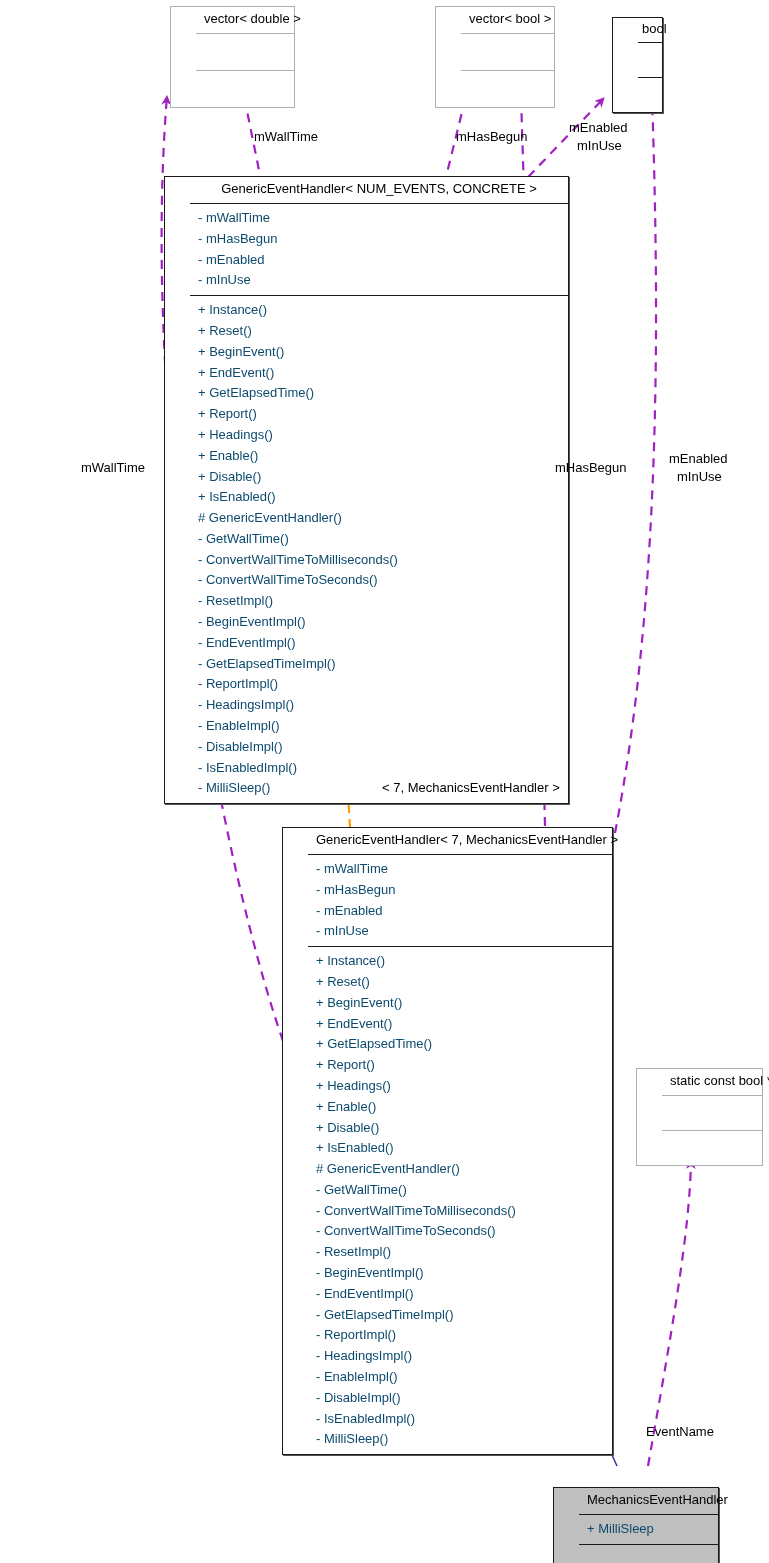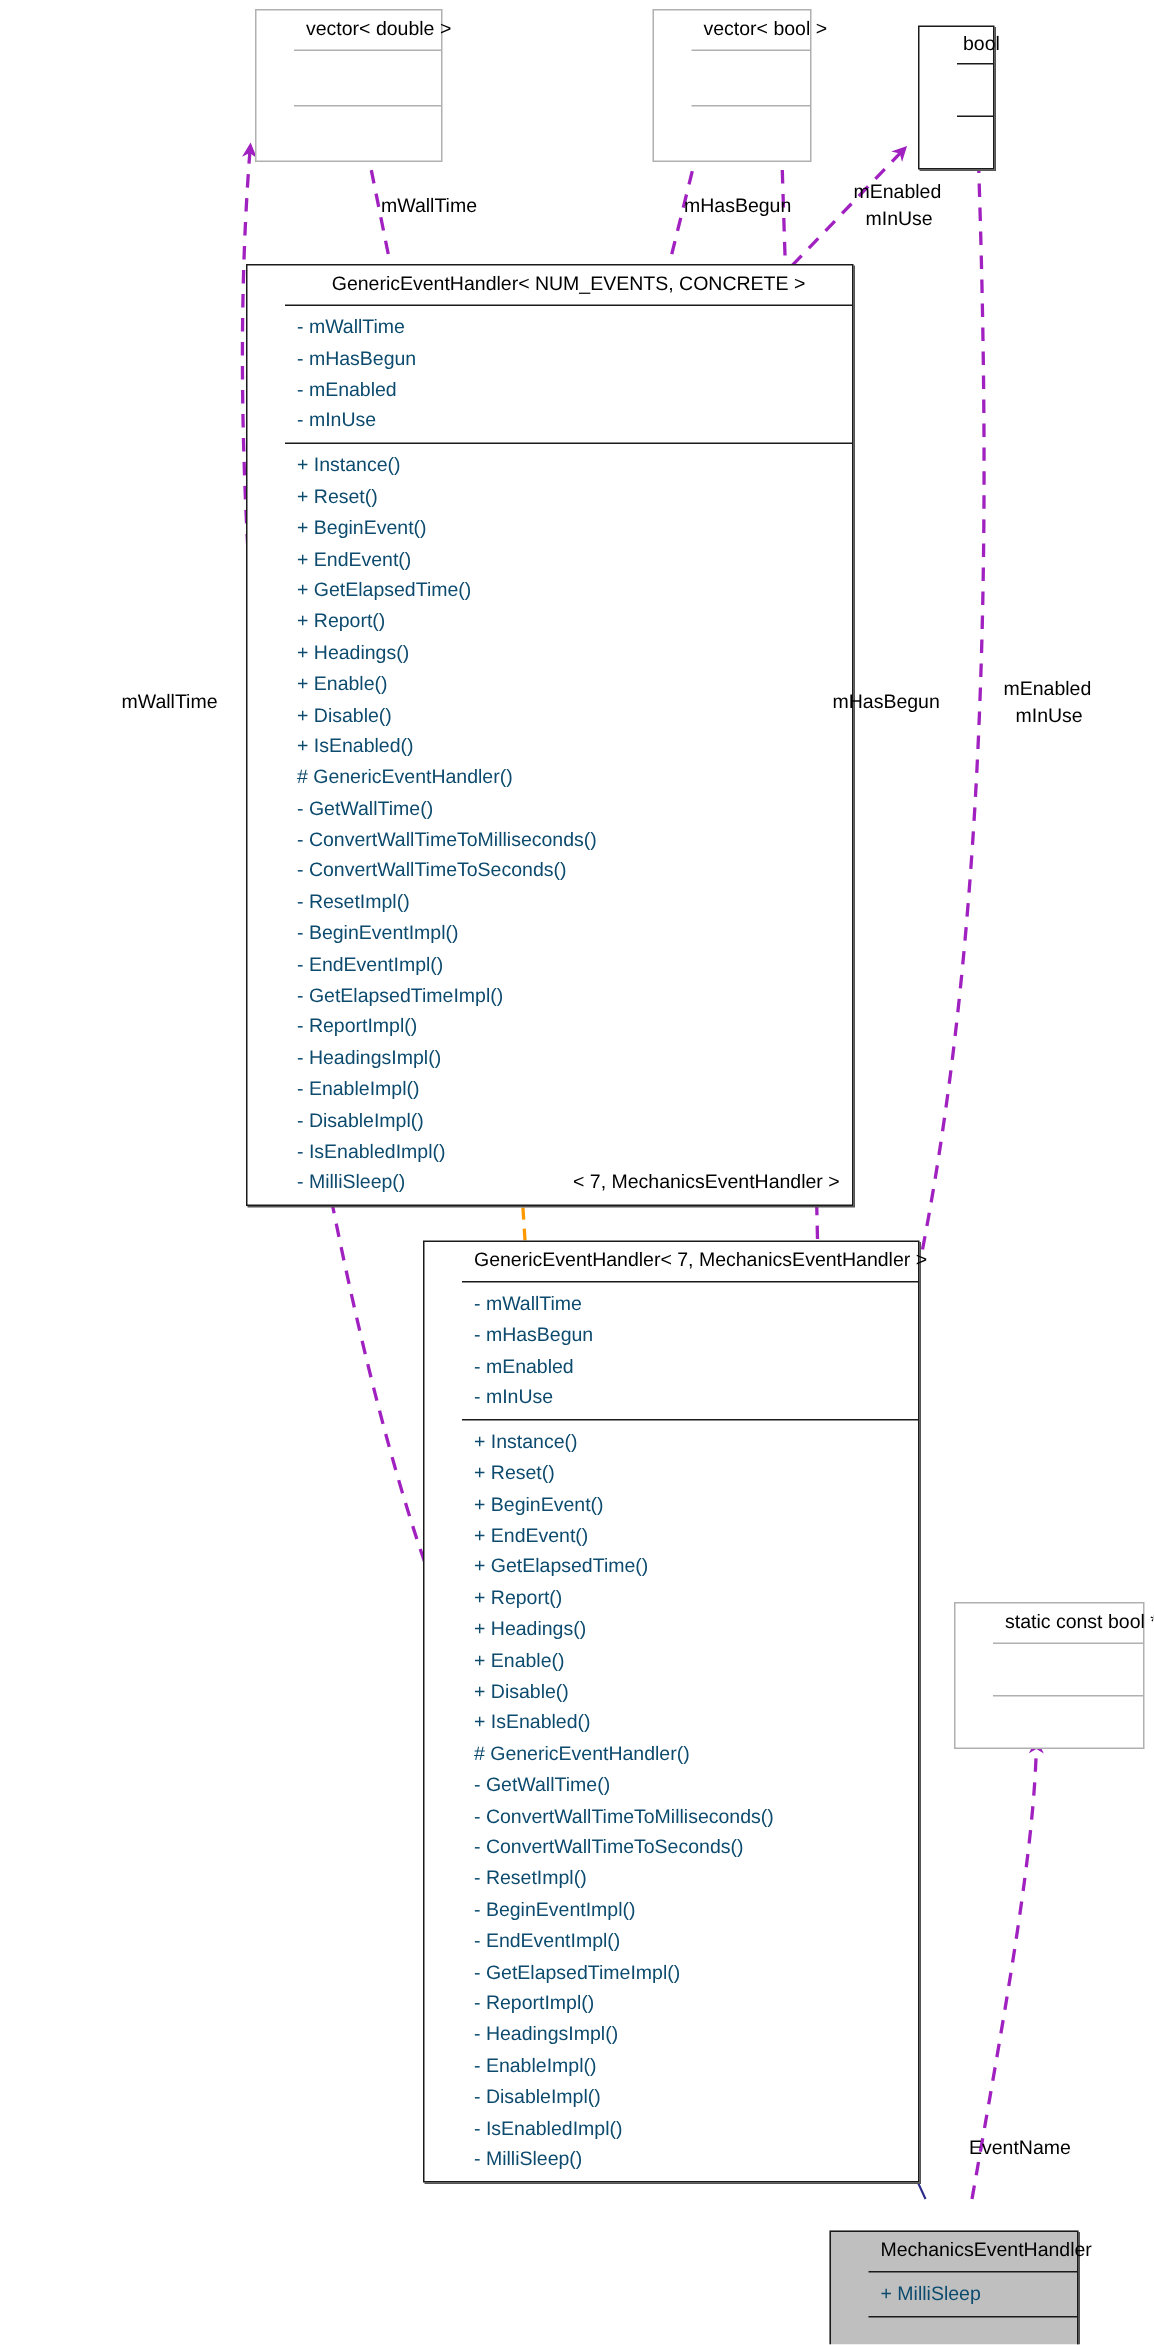--- a/index.html
+++ b/index.html
@@ -119,21 +119,21 @@
 
     <path d="M617,1466 L589,1405" fill="none" stroke="#2a2a8c" stroke-width="1.4" marker-end="url(#arrowHollow)"></path>
   </svg>
 
   <div class="node util" style="left:170px; top:6px; width:125px;">
     <div class="ntitle">vector&lt; double &gt;</div>
     <div class="nrow empty"></div>
     <div class="nrow empty"></div>
   </div>
 
-  <div class="node util" style="left:435px; top:6px; width:106px;">
+  <div class="node util" style="left:435px; top:6px; width:120px;">
     <div class="ntitle">vector&lt; bool &gt;</div>
     <div class="nrow empty"></div>
     <div class="nrow empty"></div>
   </div>
 
   <div class="node strong" style="left:612px; top:5px; width:51px;margin-top:12px;">
     <div class="ntitle" style="padding:4px 4px 5px 4px;">bool</div>
     <div class="nrow empty-sm"></div>
     <div class="nrow empty-sm"></div>
   </div>

